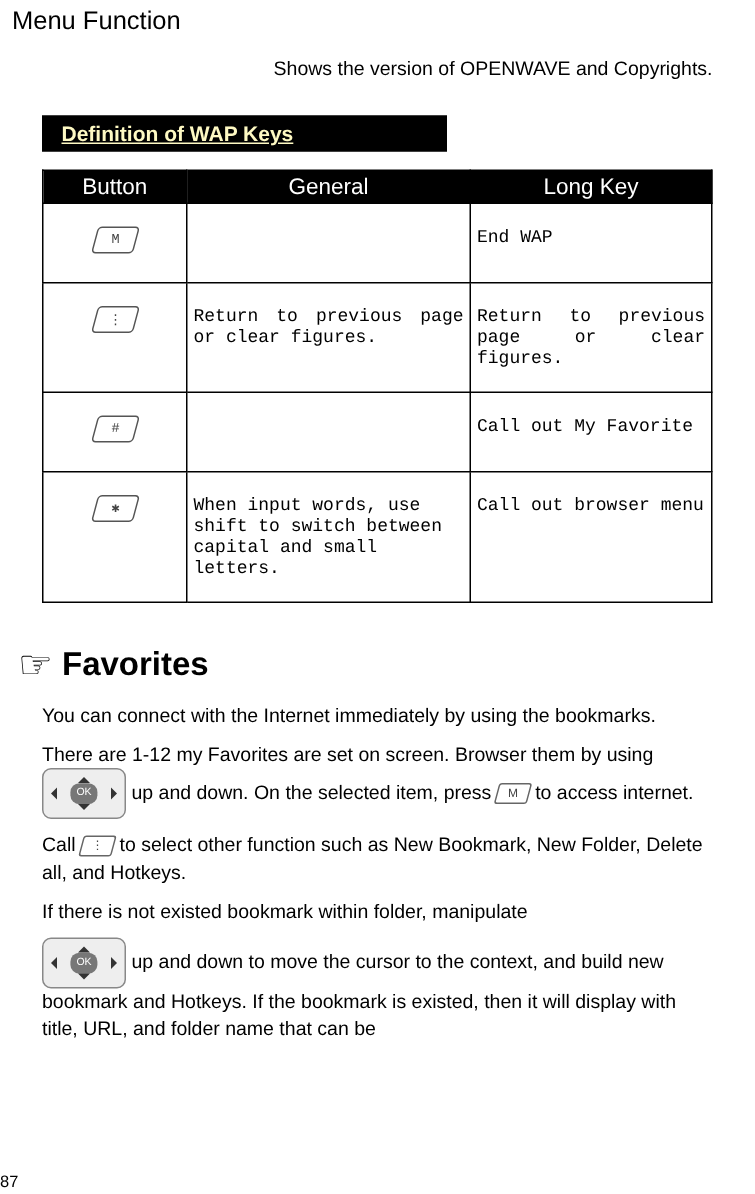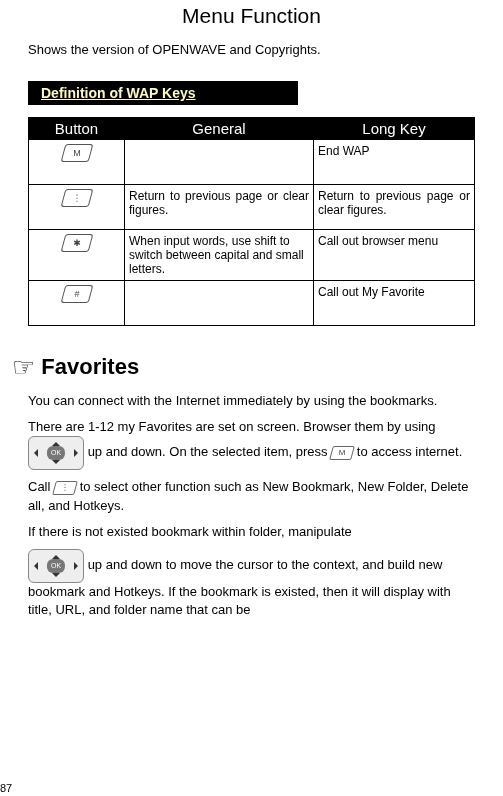--- a/index.html
+++ b/index.html
@@ -7,27 +7,27 @@
       width: 503px;
       height: 796px;
       font-family: Arial, sans-serif;
       font-size: 13px;
       color: #000;
       background: #fff;
       padding: 4px 8px 8px 8px;
       position: relative;
     }
     .header-title {
-      text-align: center;
-      font-size: 21px;
+      text-align: left;
+      font-size: 17px;
       font-weight: normal;
       margin-bottom: 14px;
     }
     .indent { padding-left: 14px; padding-right: 14px; }
-    .intro { margin-bottom: 24px; }
+    .intro { margin-bottom: 24px; text-align: right; }
     .section-header {
       display: inline-block;
       background: #000;
       color: #fef9c3;
       font-weight: bold;
       font-size: 14px;
       padding: 3px 12px;
       margin-bottom: 12px;
       text-decoration: underline;
       border: 1px solid #000;
@@ -45,22 +45,23 @@
     table.keymap th {
       background: #000;
       color: #fff;
       font-weight: normal;
       font-size: 15px;
       padding: 2px 8px;
       text-align: center;
     }
     table.keymap td {
       font-size: 12px;
-      padding: 4px 4px;
+      padding: 15px 4px;
       height: 45px;
+      font-family: Liberation Mono, monospace;
     }
     .btn-col { width: 96px; text-align: center; vertical-align: middle; }
     .general-col { width: 189px; }
     .longkey-col { }
     .justified { text-align: justify; }
     
     .key-icon {
       display: inline-block;
       width: 28px;
       height: 18px;
@@ -183,28 +184,28 @@
           <td class="btn-col"><span class="key-icon" data-glyph="M"></span></td>
           <td class="general-col"></td>
           <td class="longkey-col">End WAP</td>
         </tr>
         <tr>
           <td class="btn-col"><span class="key-icon" data-glyph="⋮"></span></td>
           <td class="general-col justified">Return to previous page or clear figures.</td>
           <td class="longkey-col justified">Return to previous page or clear figures.</td>
         </tr>
         <tr>
+          <td class="btn-col"><span class="key-icon" data-glyph="#"></span></td>
+          <td class="general-col"></td>
+          <td class="longkey-col">Call out My Favorite</td>
+        </tr>
+        <tr>
           <td class="btn-col"><span class="key-icon" data-glyph="✱"></span></td>
           <td class="general-col">When input words, use shift to switch between capital and small letters.</td>
           <td class="longkey-col">Call out browser menu</td>
-        </tr>
-        <tr>
-          <td class="btn-col"><span class="key-icon" data-glyph="#"></span></td>
-          <td class="general-col"></td>
-          <td class="longkey-col">Call out My Favorite</td>
         </tr>
       </tbody>
     </table>
   </div>
 
   <div class="favorites-heading">
     <span class="hand-icon">☞</span>
     <h2>Favorites</h2>
   </div>
 

